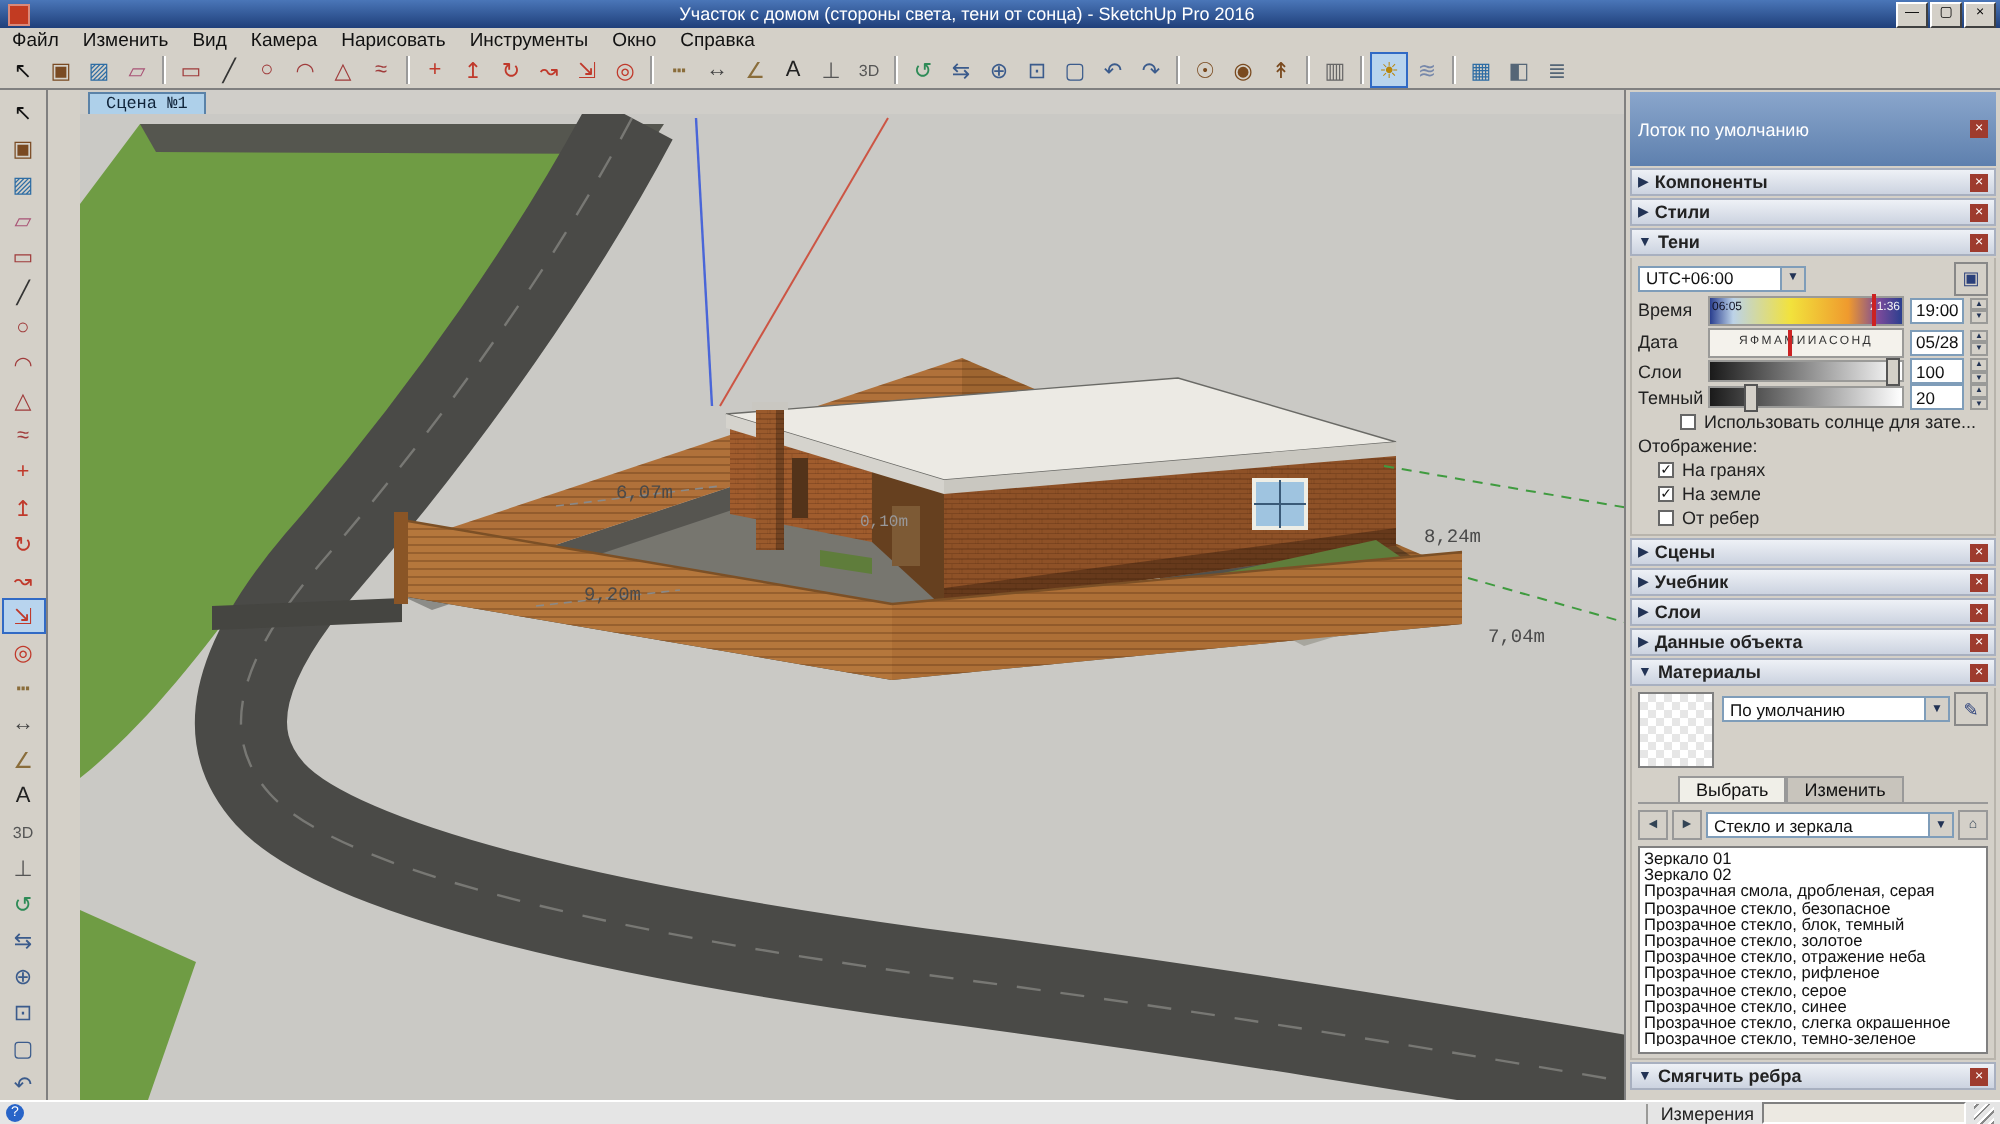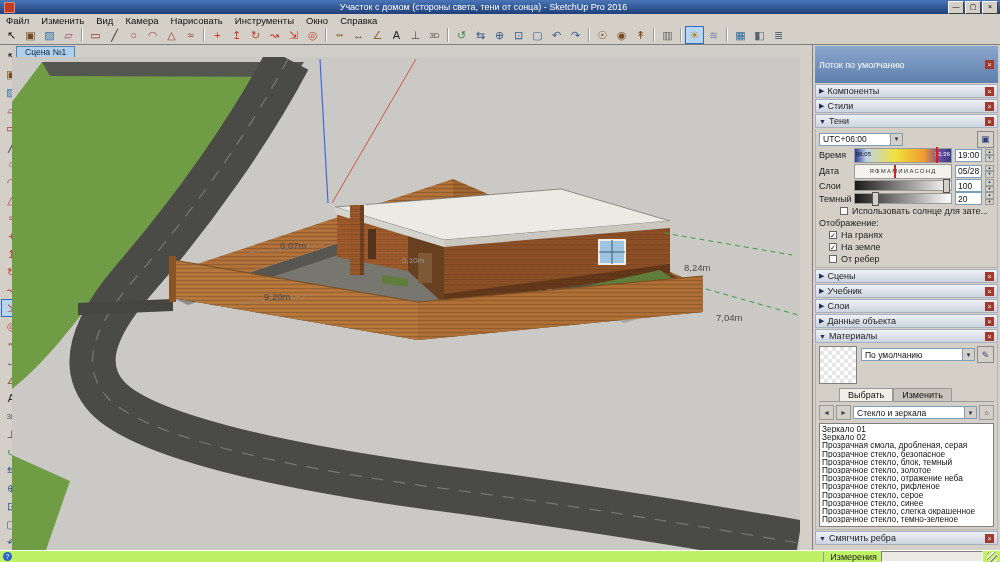--- a/index.html
+++ b/index.html
@@ -26,39 +26,39 @@
   .tbtn.active{background:#b8d4ee;border-color:#316ac5;}
   .tsep{width:0;height:14px;border-left:1px solid #9a9a9a;border-right:1px solid #fff;margin:0 3px;flex:none;}
   
   .lefttb{position:absolute;left:0;top:45px;width:24px;height:505px;background:#d4d0c8;
     border-right:1px solid #808080;box-sizing:border-box;display:flex;flex-direction:column;
     align-items:center;padding-top:2px;overflow:hidden;}
   .ltbtn{width:20px;height:16px;display:flex;align-items:center;justify-content:center;
     font-size:11px;border:1px solid transparent;flex:none;}
   .ltbtn.active{background:#b8d4ee;border-color:#316ac5;}
   
-  .viewport{position:absolute;left:12px;top:45px;width:788px;height:505px;background:#5eead4;overflow:hidden;}
+  .viewport{position:absolute;left:40px;top:45px;width:788px;height:505px;background:#5eead4;overflow:hidden;font-family:Liberation Mono, monospace;}
   .tabstrip{position:absolute;left:0;top:0;width:100%;height:12px;background:#d0cec9;border-bottom:1px solid #a8a8a4;}
   .scenetab{position:absolute;left:4px;top:1px;height:11px;line-height:11px;padding:0 8px;
     background:#aed0ea;border:1px solid #5a82a8;border-bottom:none;font-size:8.5px;color:#10243a;}
   .vsvg{position:absolute;left:0;top:12px;}
   .dim{font-size:9.5px;fill:#4a4a4a;}
   .dimsmall{font-size:8px;fill:#98989a;}
   
   .tray{position:absolute;left:812px;top:45px;width:188px;height:505px;background:#d4d0c8;
     border-left:1px solid #808080;box-sizing:border-box;display:flex;flex-direction:column;
     padding:1px 2px;font-size:9px;overflow:hidden;}
   .traytitle{height:13px;flex:none;background:linear-gradient(#8aa6cc,#5e80ae);color:#fff;
     display:flex;align-items:center;padding:12px 4px;margin-bottom:1px;}
   .xbtn{width:9px;height:9px;background:#9e3b2e;color:#fff;font-size:7px;line-height:9px;
     text-align:center;margin-left:auto;flex:none;}
   .sechdr{height:12px;flex:none;display:flex;align-items:center;gap:3px;
     background:linear-gradient(#eef1f6,#ccd3e0);border:1px solid #a8b0c0;margin-bottom:1px;padding:0 3px;box-sizing:content-box;}
   .arr{font-size:7px;color:#223355;flex:none;}
-  .seclbl{font-weight:normal;font-size:9px;color:#222;white-space:nowrap;}
+  .seclbl{font-weight:bold;font-size:9px;color:#222;white-space:nowrap;}
   .secbody{border:1px solid #b8b4ac;border-top:none;background:#d4d0c8;padding:2px 3px;margin-bottom:1px;flex:none;}
   .shrow{display:flex;align-items:center;gap:3px;height:16px;}
   .shrow.short{height:13px;}
   .shlbl{width:32px;font-size:9px;color:#222;flex:none;}
   .combo{background:#fff;border:1px solid #7f9db9;height:13px;display:flex;align-items:center;
     font-size:8.5px;padding-left:3px;box-sizing:border-box;white-space:nowrap;overflow:hidden;}
   .ca{margin-left:auto;width:11px;height:100%;background:#d4d0c8;border-left:1px solid #7f9db9;
     font-size:6px;display:flex;align-items:center;justify-content:center;color:#223355;flex:none;}
   .field{background:#fff;border:1px solid #7f9db9;width:27px;height:13px;font-size:8.5px;
     display:flex;align-items:center;padding-left:2px;box-sizing:border-box;flex:none;}
@@ -96,21 +96,21 @@
   .matnav{display:flex;gap:2px;align-items:center;margin-top:3px;}
   .navbtn{width:13px;height:13px;font-size:7px;display:flex;align-items:center;justify-content:center;
     border:1px solid #999;background:#d4d0c8;color:#334455;flex:none;}
   .matlist{background:#fff;border:1px solid #808080;margin-top:3px;height:100px;overflow:hidden;padding:1px 2px;}
   .mitem{font-size:8.3px;line-height:8.2px;white-space:nowrap;color:#111;overflow:hidden;}
   
   .softbody{border:1px solid #b8b4ac;border-top:none;background:#d4d0c8;padding:3px 4px;flex:1;overflow:hidden;}
   .graylbl{color:#8a8a88;font-size:9px;white-space:nowrap;}
   .angleval{color:#8a8a88;font-size:9px;text-align:center;margin:2px 0;}
   
-  .statusbar{position:absolute;left:0;top:550px;width:1000px;height:12px;background:#bef264;
+  .statusbar{position:absolute;left:0;top:550px;width:1000px;height:12px;background:#e5e5e5;
     border-top:1px solid #fff;display:flex;align-items:center;font-size:9px;padding:0 3px;
     box-sizing:border-box;gap:4px;}
   .helpicon{width:9px;height:9px;border-radius:50%;background:#2864c8;color:#fff;font-size:7px;
     line-height:9px;text-align:center;flex:none;}
   .sspacer{flex:1;}
   .measlbl{padding-left:6px;border-left:1px solid #9a9a98;color:#222;white-space:nowrap;}
   .measinput{width:100px;height:9px;background:#ece9e2;border:1px solid;border-color:#808080 #fff #fff #808080;flex:none;}
   .grip{width:10px;height:10px;flex:none;
     background:repeating-linear-gradient(135deg,#fff 0 1px,#888 1px 2px,transparent 2px 4px);}
 </style>

